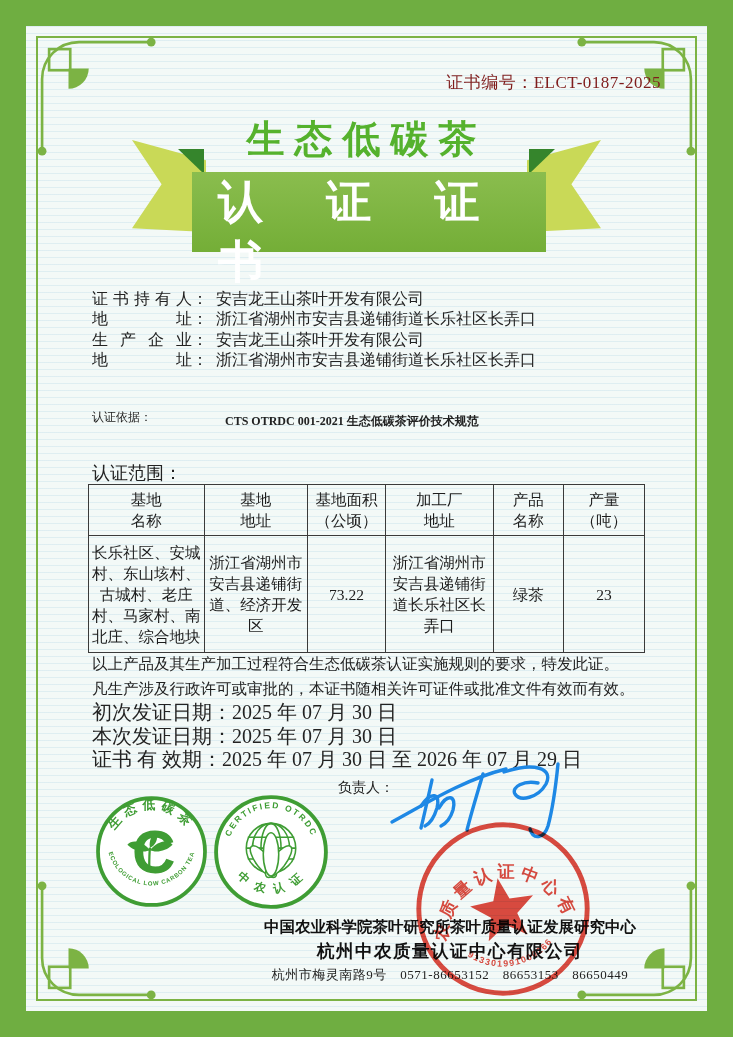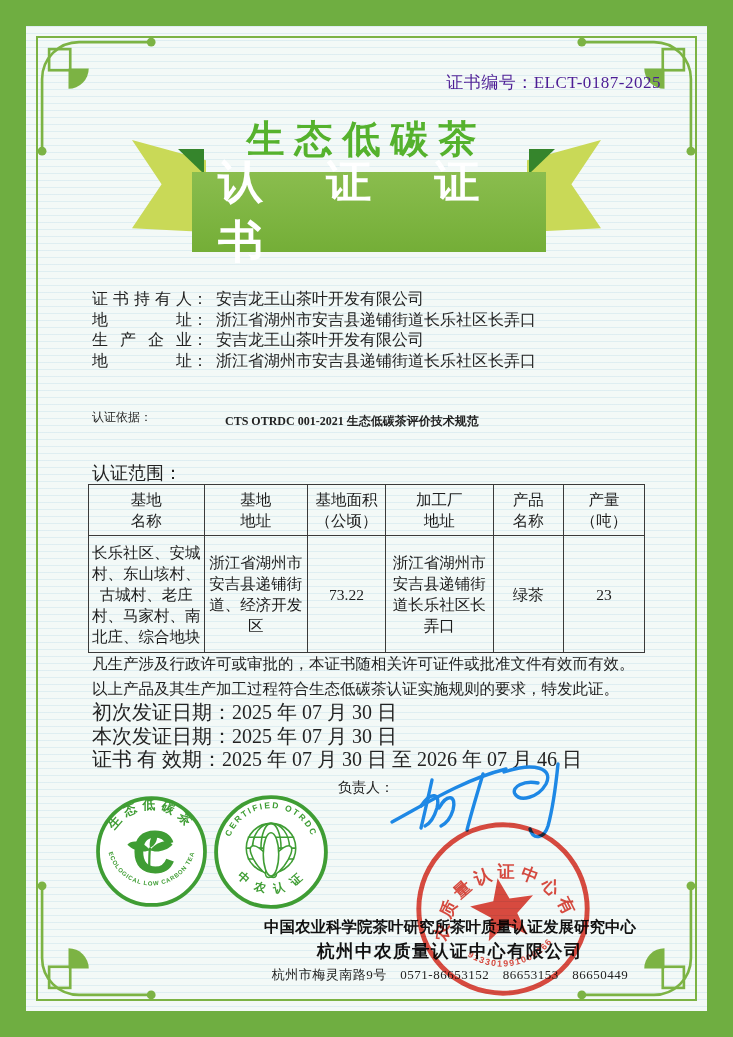--- a/index.html
+++ b/index.html
@@ -17,46 +17,46 @@
       rgba(255,255,255,0) 1px, rgba(255,255,255,0) 7px);
   }
   .deco-border{position:absolute;inset:36px;border:2.5px solid #7cb344;pointer-events:none;}
   .corner{position:absolute;width:132px;height:132px;pointer-events:none;}
   .corner svg{width:100%;height:100%;display:block;}
   .c-tl{left:28px;top:28px;}
   .c-tr{right:28px;top:28px;transform:rotate(90deg);}
   .c-br{right:28px;bottom:28px;transform:rotate(180deg);}
   .c-bl{left:28px;bottom:28px;transform:rotate(270deg);}
 
-  .cert-no{position:absolute;top:71px;right:72px;font-size:17px;letter-spacing:.5px;color:#4c1d95;}
+  .cert-no{position:absolute;top:71px;right:72px;font-size:17px;letter-spacing:.5px;color:#7f1d1d;}
 
   .title{
     position:absolute;top:114px;left:0;width:100%;text-align:center;
     font-family:"Liberation Sans","DejaVu Sans",sans-serif;
     font-weight:900;font-size:38px;letter-spacing:10px;color:#55b22d;
   }
   .tail{position:absolute;width:74px;height:92px;background:#c9d957;}
   .tail-left{left:132px;top:140px;clip-path:polygon(0% 0%,100% 22%,100% 100%,0% 96%,40% 48%);}
   .tail-right{left:527px;top:140px;clip-path:polygon(0% 22%,100% 0%,60% 48%,100% 96%,0% 100%);}
   .fold{position:absolute;width:26px;height:25px;background:#35852c;}
   .fold-left{left:178px;top:149px;clip-path:polygon(0 0,100% 0,100% 100%);}
   .fold-right{left:529px;top:149px;clip-path:polygon(0 0,100% 0,0 100%);}
   .banner{
     position:absolute;left:192px;top:172px;width:354px;height:80px;
     background:linear-gradient(to bottom,#8abd4e,#74ae37);
-    display:flex;align-items:center;justify-content:center;
+    display:flex;align-items:flex-start;justify-content:center;
   }
   .banner-text{
     color:#fff;font-size:45px;font-weight:bold;letter-spacing:26px;
     padding-left:26px; 
     font-family:"Liberation Serif","DejaVu Serif",serif;
   }
 
   .holder{position:absolute;left:92px;top:289px;width:560px;font-size:16px;}
-  .f-row{display:flex;height:20.5px;align-items:flex-start;}
+  .f-row{display:flex;height:20.5px;align-items:flex-end;}
   .f-label{display:inline-block;width:100px;text-align:justify;text-align-last:justify;}
   .f-colon{display:inline-block;width:16px;}
   .f-value{margin-left:8px;white-space:nowrap;}
 
   .basis{position:absolute;left:92px;top:409px;display:flex;font-size:12px;}
   .basis-label{width:100px;}
   .basis-lines{margin-left:33px;font-weight:bold;line-height:25px;}
 
   .scope-label{position:absolute;left:92px;top:461px;font-size:18px;}
   table.scope{
@@ -215,33 +215,33 @@
       <td>浙江省湖州市安吉县递铺街道、经济开发区</td>
       <td>73.22</td>
       <td>浙江省湖州市安吉县递铺街道长乐社区长弄口</td>
       <td>绿茶</td>
       <td>23</td>
     </tr>
   </tbody>
     </table>
 
   <div class="statement">
+    <div>以上产品及其生产加工过程符合生态低碳茶认证实施规则的要求，特发此证。</div>
     <div>凡生产涉及行政许可或审批的，本证书随相关许可证件或批准文件有效而有效。</div>
-    <div>以上产品及其生产加工过程符合生态低碳茶认证实施规则的要求，特发此证。</div>
   </div>
 
   <div class="dates">
     <div>
       <span class="d-label">初次发证日期：</span><span>2025 年 07 月 30 日</span>
     </div>
     <div>
       <span class="d-label">本次发证日期：</span><span>2025 年 07 月 30 日</span>
     </div>
     <div>
-      <span class="d-label">证书 有 效期：</span><span>2025 年 07 月 30 日  至  2026 年 07 月 46 日</span>
+      <span class="d-label">证书 有 效期：</span><span>2025 年 07 月 30 日  至  2026 年 07 月 29 日</span>
     </div>
   </div>
 
   <div class="sign-label">负责人：</div>
   <svg class="sign-svg" viewBox="0 0 200 86">
     <g fill="none" stroke="#1e88e5" stroke-width="3.4" stroke-linecap="round">
       <path d="M6,66 C36,50 76,24 120,13"></path>
       <path d="M46,24 C42,42 38,60 35,72"></path>
       <path d="M35,50 C45,35 55,37 51,52 C48,62 43,68 39,70"></path>
       <path d="M53,52 C61,37 71,39 67,54 C64,64 59,68 55,70"></path>

